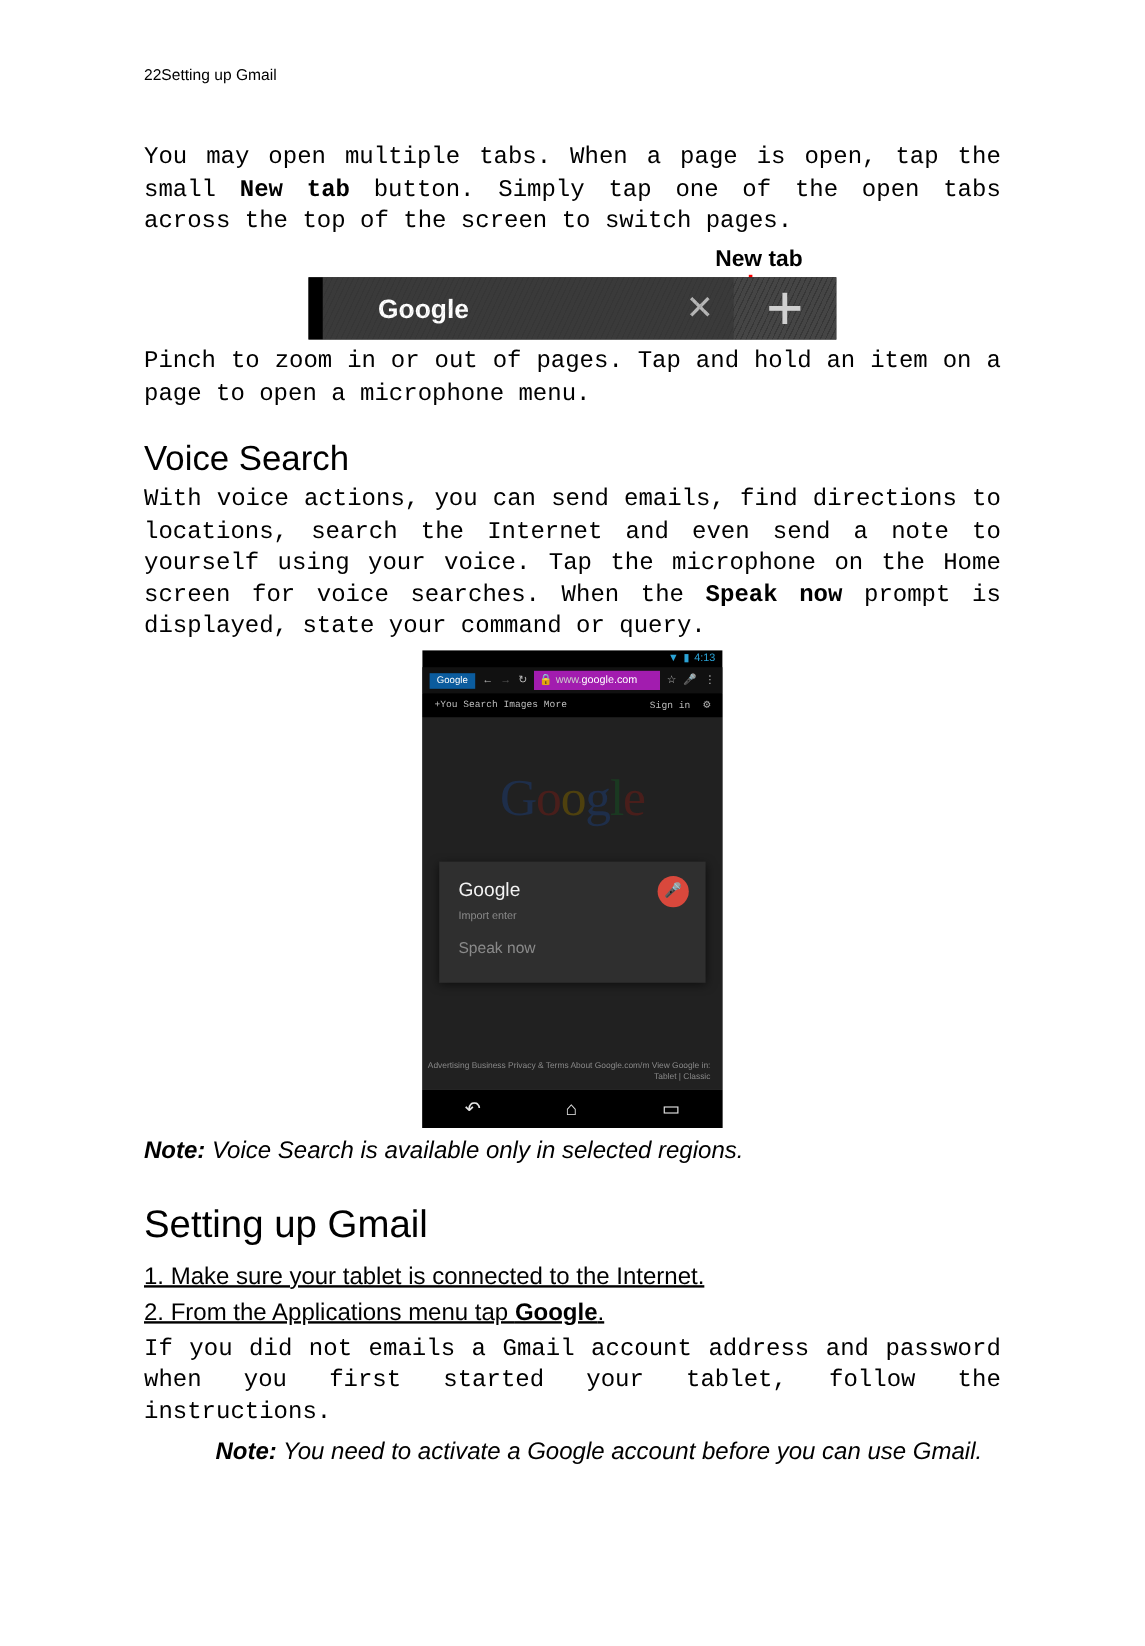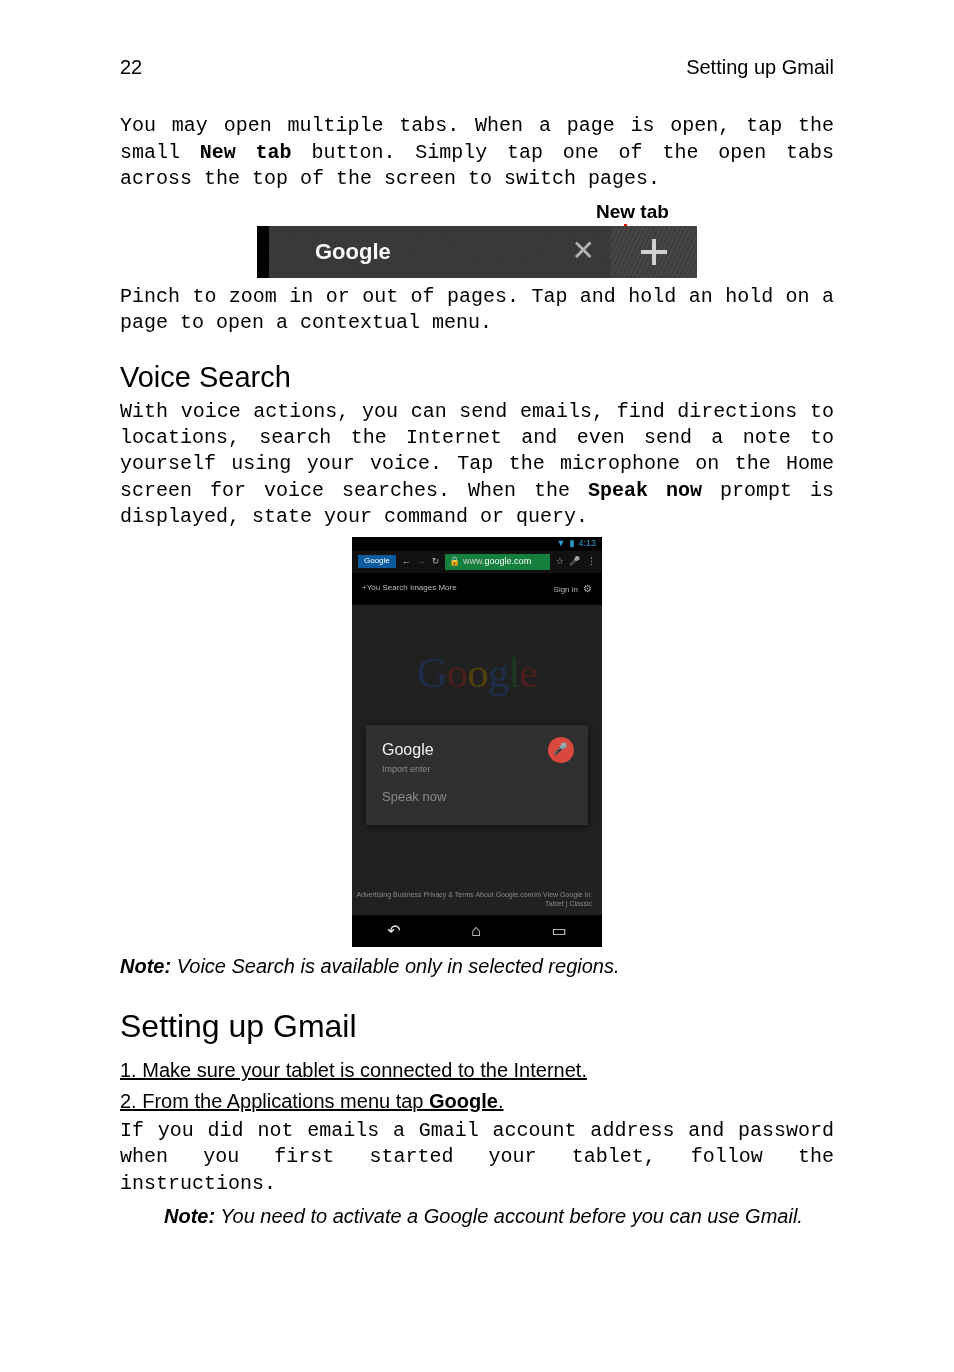--- a/index.html
+++ b/index.html
@@ -9,23 +9,23 @@
     background: #fff;
     font-family: Arial, Helvetica, sans-serif;
     color: #000;
     font-size: 20px;
     line-height: 1.32;
     box-sizing: border-box;
     padding: 54px 120px 80px 120px;
   }
   .header-row {
     display: flex;
-    justify-content: space-between;
-    font-size: 20px;
-    margin-bottom: 33px;
+    justify-content: flex-start;
+    font-size: 13px;
+    margin-bottom: 48px;
   }
   .para {
     text-align: justify;
     margin: 0 0 6px 0;
     font-family: Liberation Mono, monospace;
   }
   .bold { font-weight: 700; }
 
   
   .newtab-wrap {
@@ -140,28 +140,28 @@
     display:flex; align-items:center;
     gap:6px;
     padding:0 6px;
     color:#bbb;
     font-size:9px;
   }
   .mock-urlrow .tabchip{
     background:#0b5c9e; color:#fff; padding:1px 6px; font-size:8px;
   }
   .mock-urlrow .field{
-    background:#15803d; flex:1; padding:2px 4px; color:#ccc;
+    background:#a21caf; flex:1; padding:2px 4px; color:#ccc;
   }
   .mock-urlrow .field .gcom { color:#fff; }
   .mock-urlrow .right { display:flex; gap:6px; align-items:center;}
   .mock-topbar {
-    height:32px; background:#000;
+    height:20px; background:#000;
     display:flex; justify-content:space-between;
-    padding:0 10px; color:#bbb; font-size:8px; align-items:center;
+    padding:0 10px; color:#bbb; font-size:8px; align-items:center;font-family:Liberation Mono, monospace;
   }
   .mock-topbar .signin{ color:#bbb;}
   .mock-topbar .gear{ color:#a7a7a7; font-size:10px;}
   .mock-body {
     height: 310px;
     background:#444;
     position: relative;
     overflow:hidden;
   }
   .glogo {
@@ -227,20 +227,21 @@
 
   .list-p {
     margin: 0 0 4px 0;
     text-decoration: underline;
   }
 
   .gmail-note {
     font-style: italic;
     margin-left: 44px;
     margin-top: 6px;
+    text-align: center;
   }
   .gmail-note .nb { font-weight:700; }
 </style>
 </head>
 <body>
 
 <div class="header-row">
   <span>22</span>
   <span>Setting up Gmail</span>
 </div>
@@ -266,21 +267,21 @@
       <span class="close-x">✕</span>
     </div>
     <div class="plusarea">
       <div class="hatch"></div>
       <div class="plus"></div>
       <div class="plus v"></div>
     </div>
   </div>
 </div>
 
-<p class="para">Pinch to zoom in or out of pages. Tap and hold an hold on a page to open a contextual menu.</p>
+<p class="para">Pinch to zoom in or out of pages. Tap and hold an item on a page to open a microphone menu.</p>
 
 <div class="h3">Voice Search</div>
 
 <p class="para">
   <span>With voice actions, you can send emails, find directions to locations, search the Internet and even send a note to yourself using your voice. Tap the microphone on the Home screen for voice searches. When the </span><span class="bold">Speak now</span><span> prompt is displayed, state your command or query.</span>
 </p>
 
 <div class="mock-wrap">
   <div class="mock-status">
     <span>▼</span>

